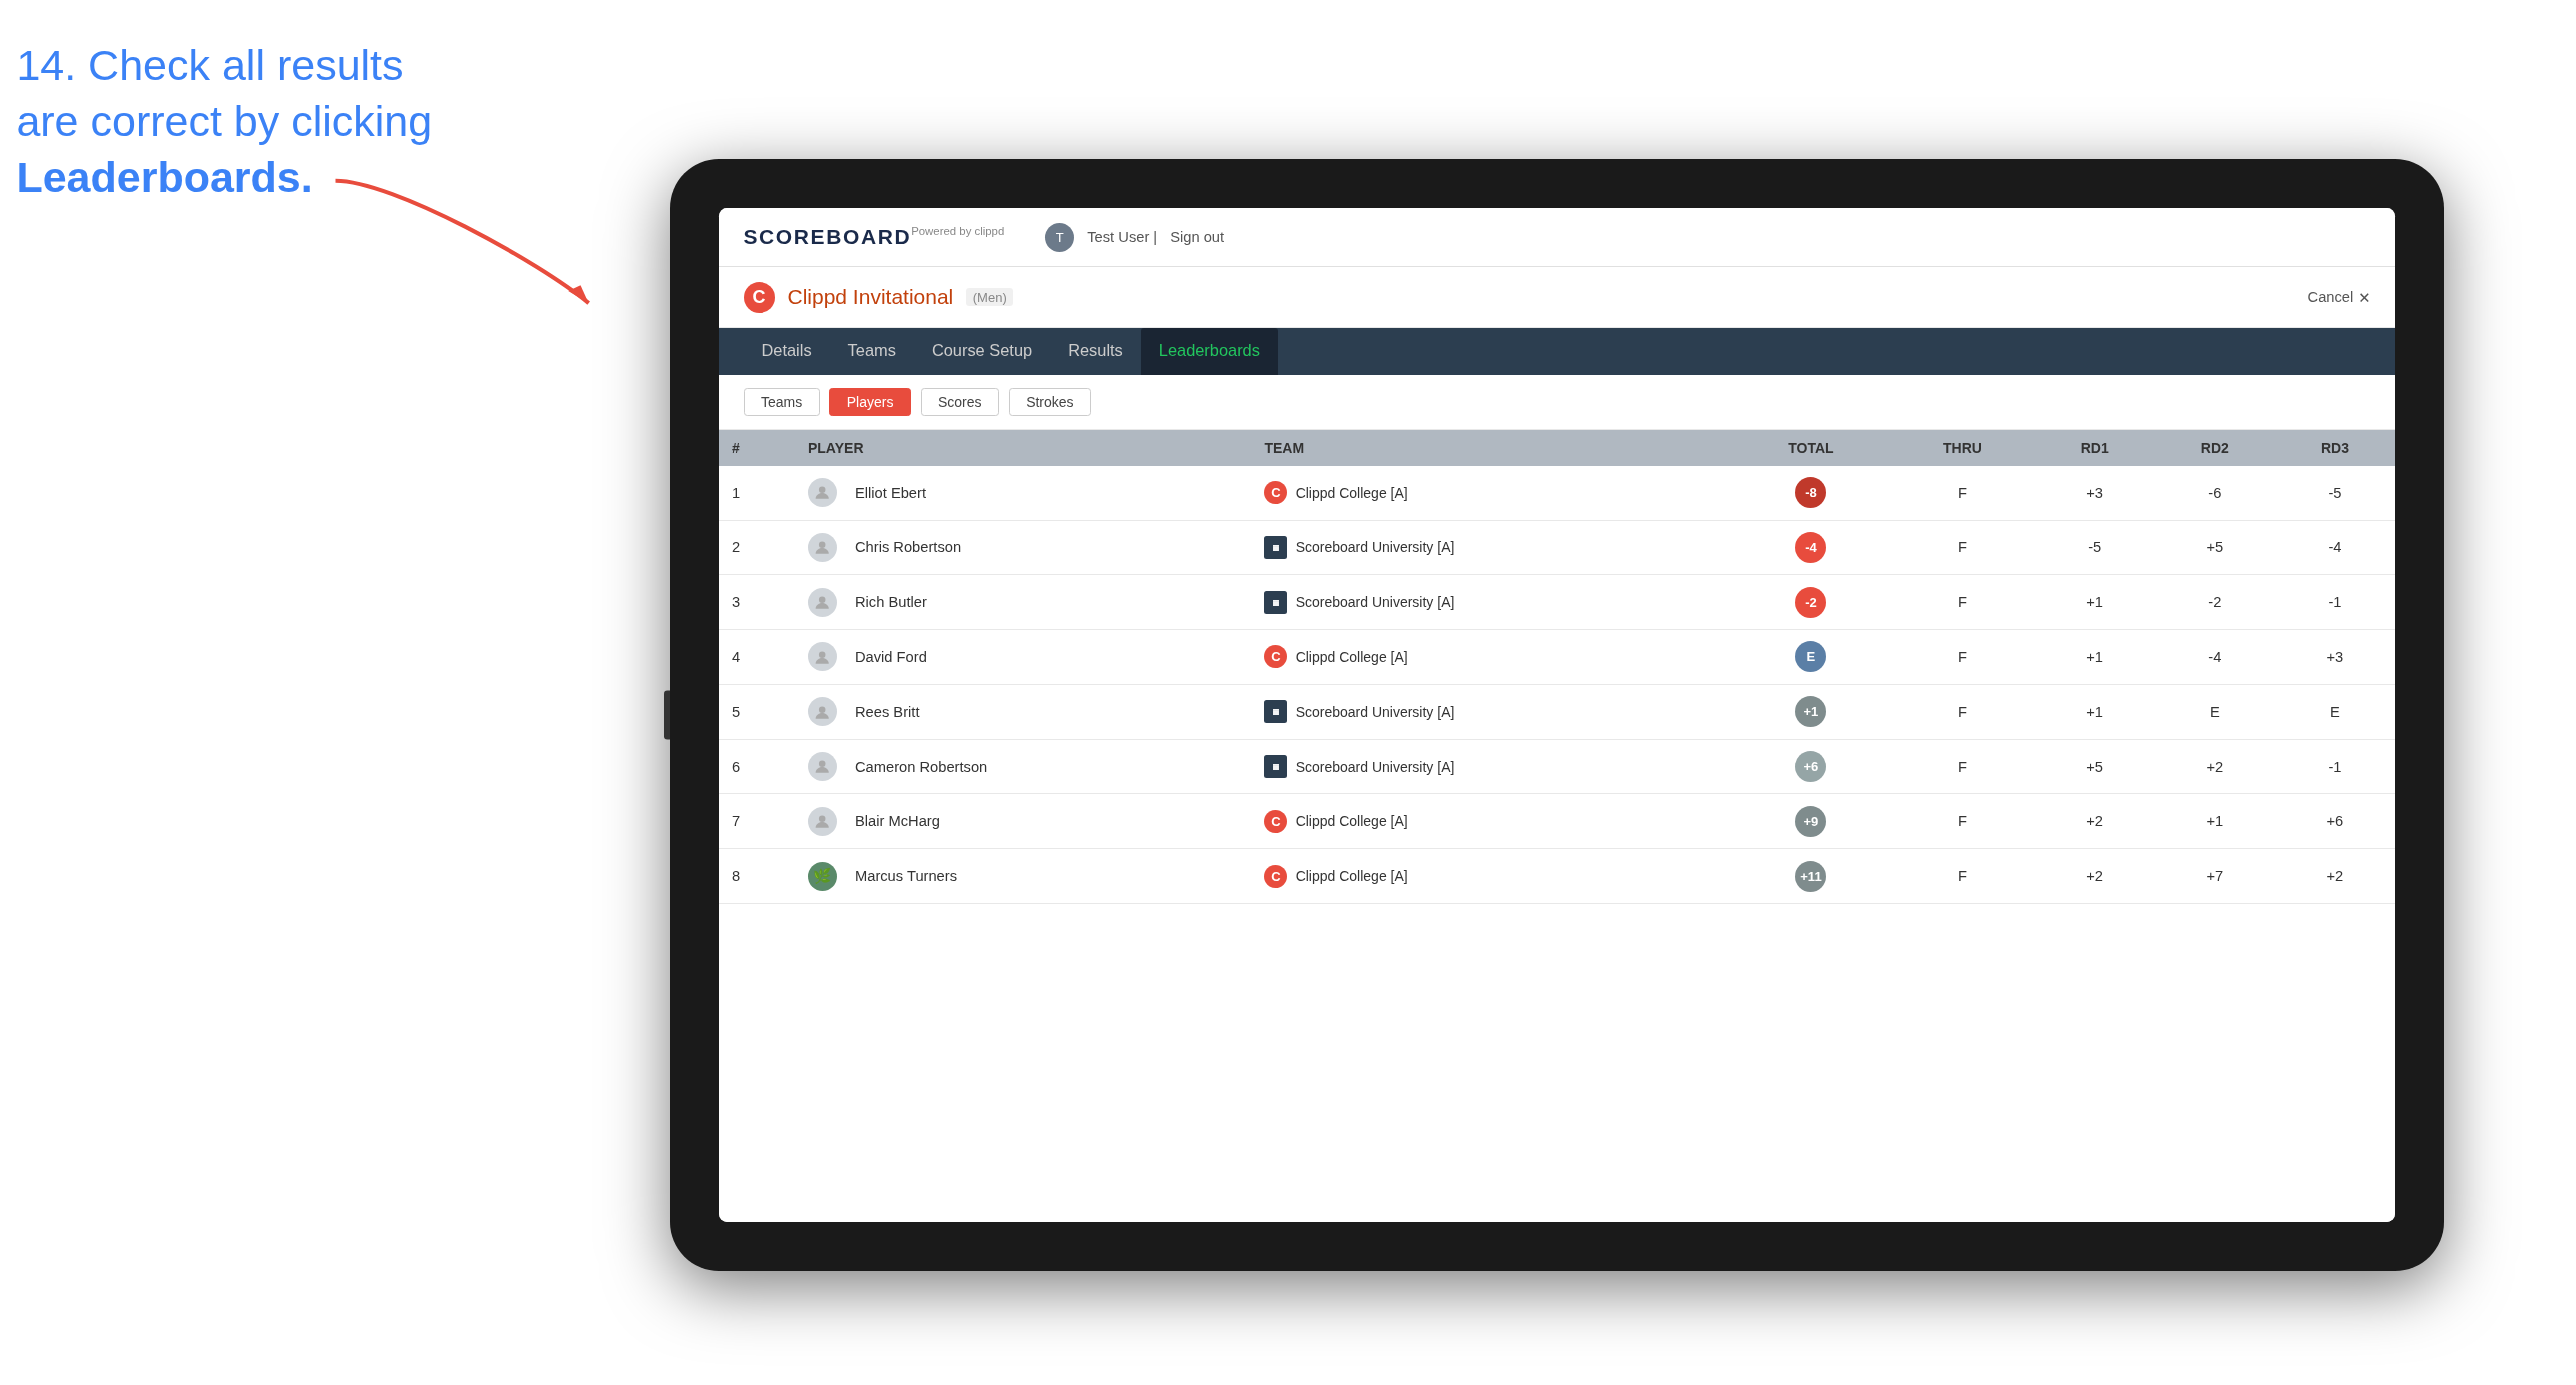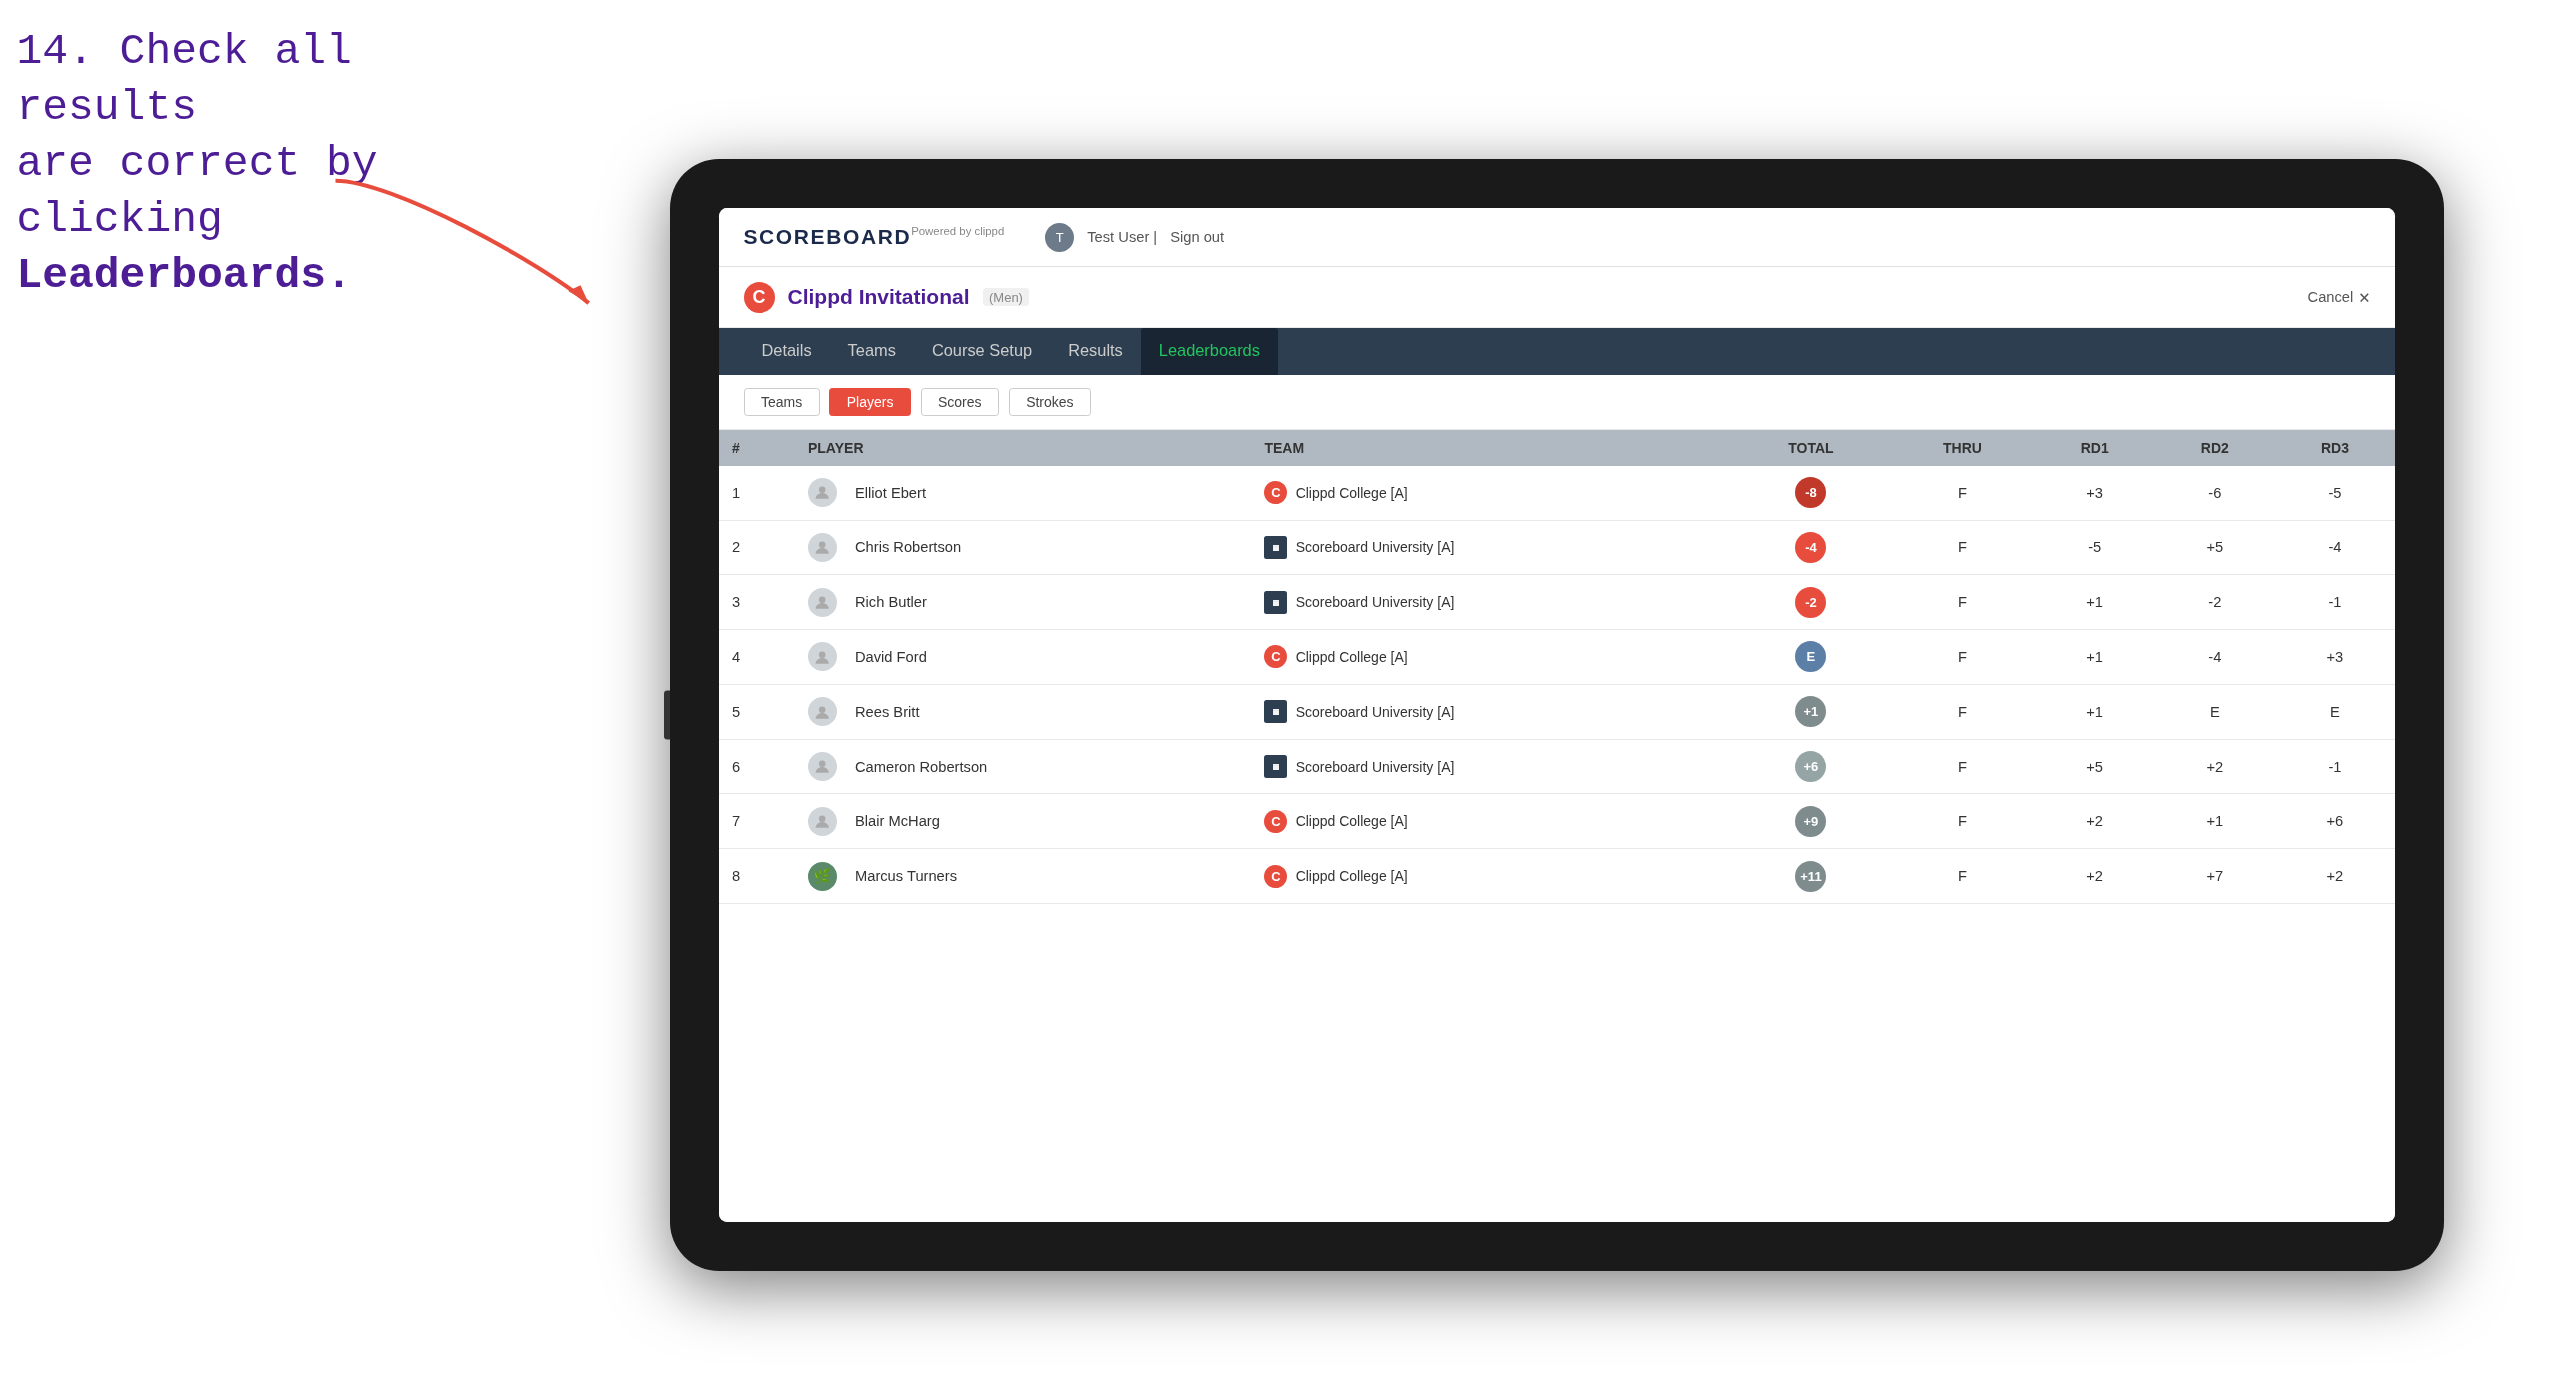--- a/index.html
+++ b/index.html
@@ -8,27 +8,26 @@
       font-family: -apple-system, BlinkMacSystemFont, 'Segoe UI', Arial, sans-serif;
       width: 2576px;
       height: 1386px;
       position: relative;
       overflow: hidden;
     }
 
     
     .instruction {
       position: absolute;
-      top: 24px;
+      top: 38px;
       left: 16.4px;
       font-size: 43px;
       line-height: 1.3;
-      color: #4c1d95;
+      color: #3b82f6;
       max-width: 507px;
-      font-family: Liberation Mono, monospace;
     }
     .instruction strong {
       font-weight: 800;
     }
 
     
     .arrow-container {
       position: absolute;
       top: 164px;
       left: 311px;
@@ -156,22 +155,22 @@
       border-radius: 50%;
       display: flex;
       align-items: center;
       justify-content: center;
       color: #fff;
       font-size: 18px;
       font-weight: 700;
     }
     .tournament-name {
       font-size: 21px;
-      font-weight: 700;
-      color: #4c1d95;
+      font-weight: 400;
+      color: #c2410c;
     }
     .tournament-badge {
       font-size: 13px;
       color: #888;
       background: #f0f0f0;
       border-radius: 3.3px;
       padding: 1.6px 6.5px;
       text-align: right;
     }
     .cancel-btn {

